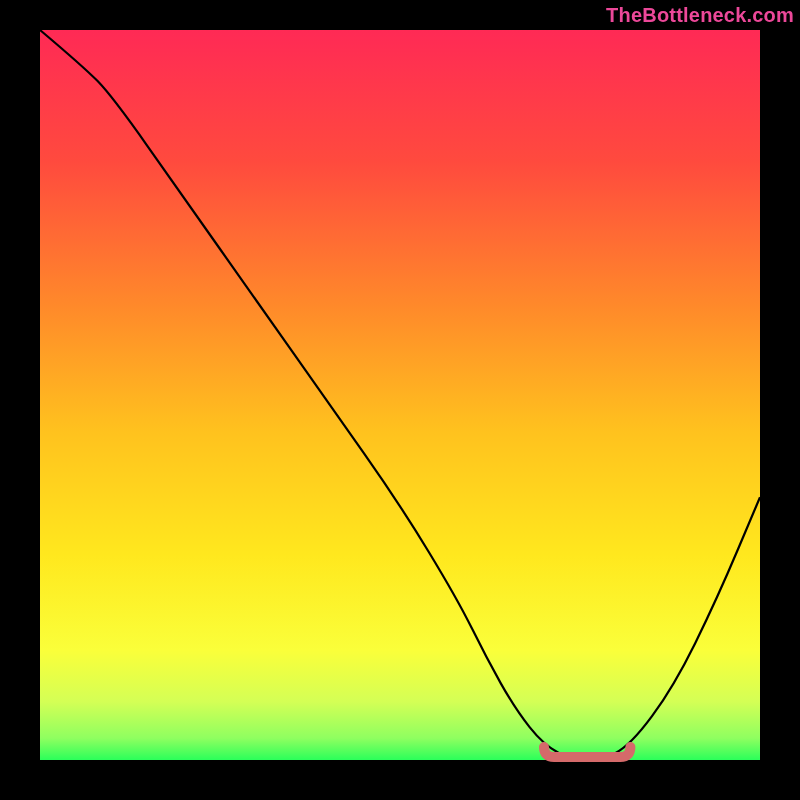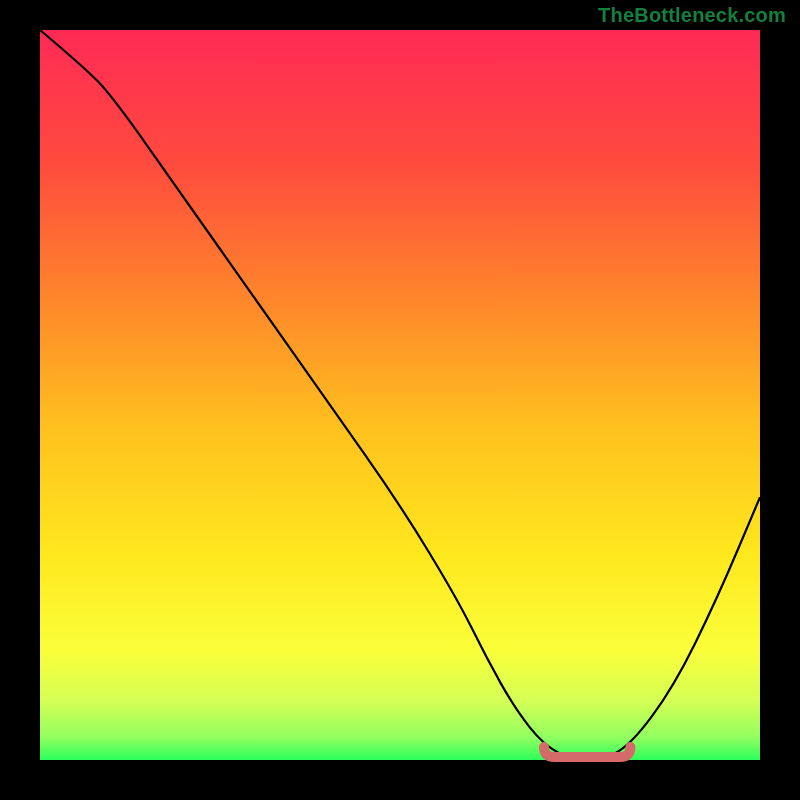--- a/index.html
+++ b/index.html
@@ -7,24 +7,24 @@
     padding: 0;
     width: 800px;
     height: 800px;
     background: #000;
     font-family: Arial, Helvetica, sans-serif;
     overflow: hidden;
   }
   .watermark {
     position: absolute;
     top: 4px;
-    right: 14px;
+    right: 6px;
     font-size: 20px;
     font-weight: bold;
-    color: #15803d;
+    color: #ec4899;
     z-index: 10;
     letter-spacing: 0.2px;
   }
   svg {
     display: block;
   }
 </style>
 </head>
 <body>
 

